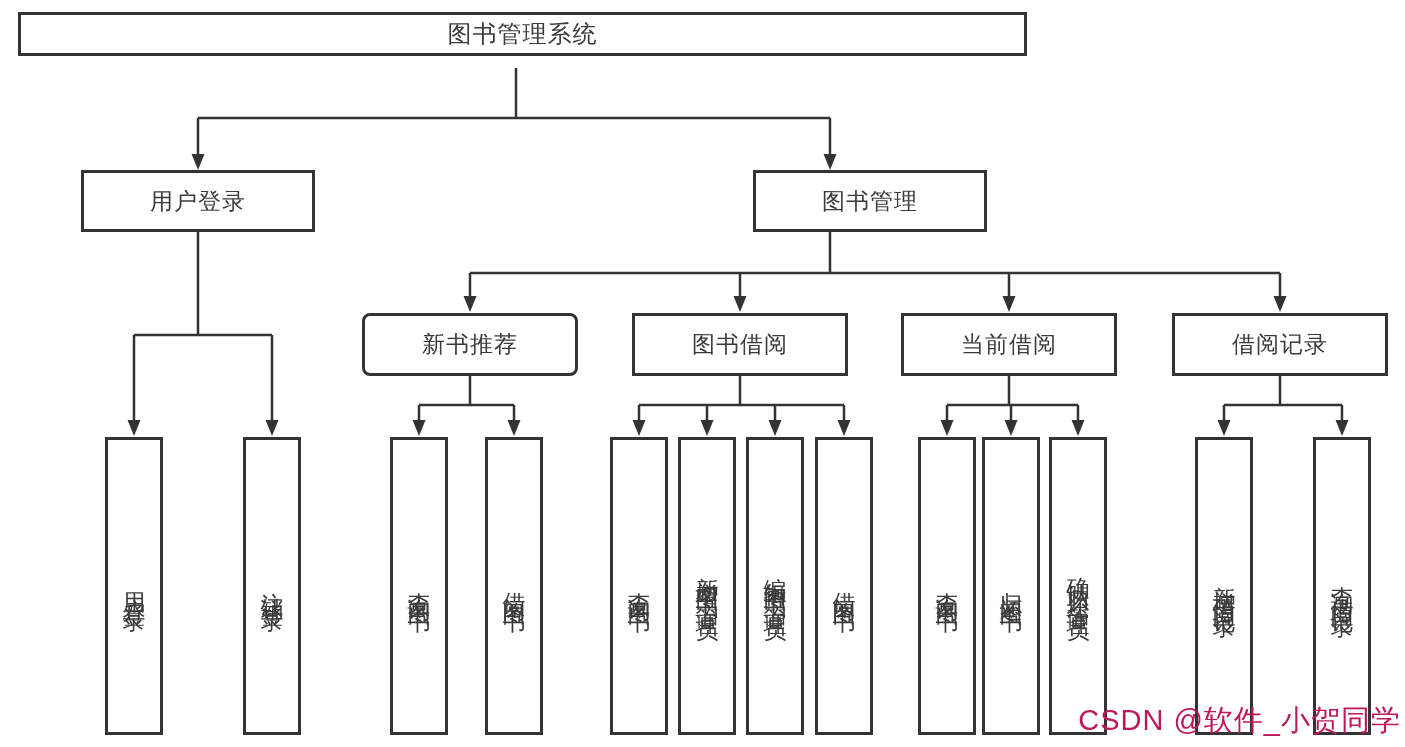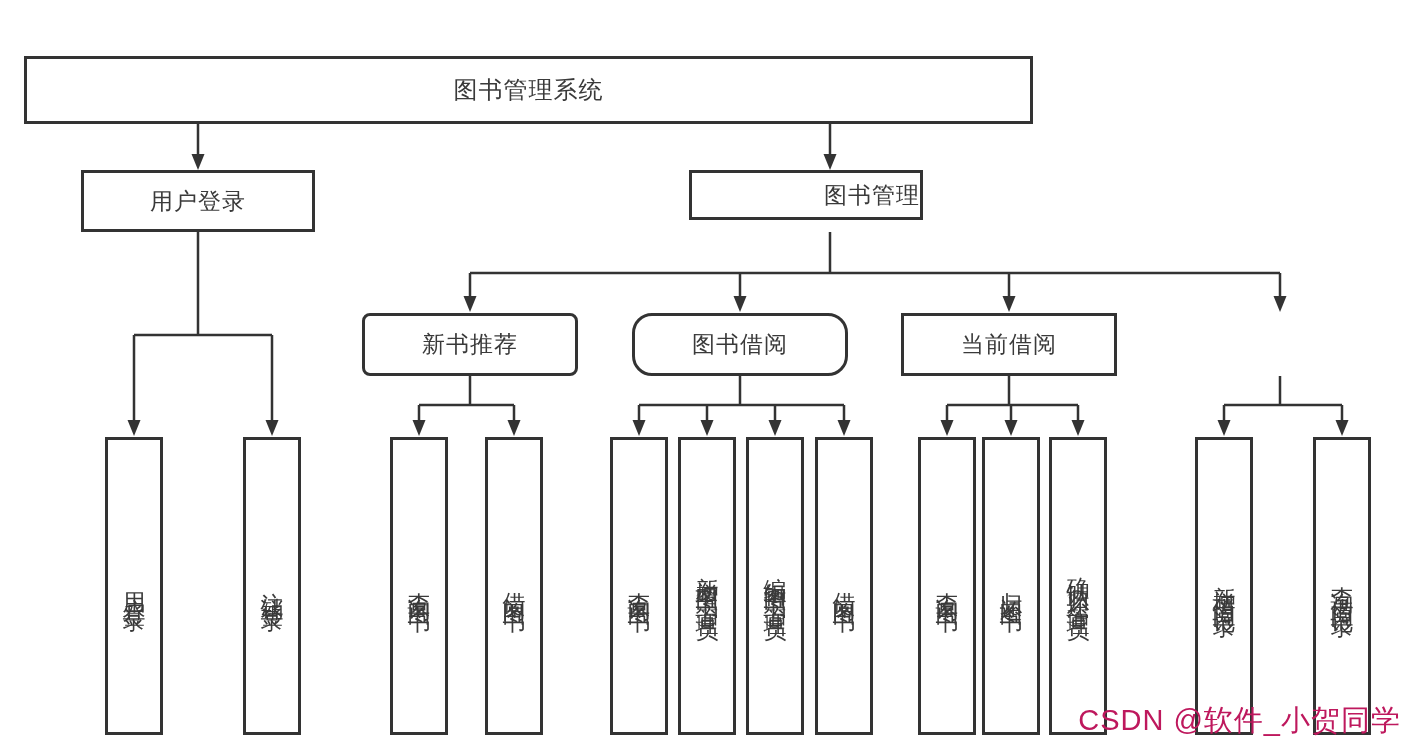--- a/index.html
+++ b/index.html
@@ -83,39 +83,42 @@
     <path d="M1009 376 V405 M947 405 H1078 M947 405 V424 M1011 405 V424 M1078 405 V424"></path>
     <polygon points="940.5,420 953.5,420 947,436"></polygon>
     <polygon points="1004.5,420 1017.5,420 1011,436"></polygon>
     <polygon points="1071.5,420 1084.5,420 1078,436"></polygon>
 
     <path d="M1280 376 V405 M1224 405 H1342 M1224 405 V424 M1342 405 V424"></path>
     <polygon points="1217.5,420 1230.5,420 1224,436"></polygon>
     <polygon points="1335.5,420 1348.5,420 1342,436"></polygon>
   </svg>
 
-  <div class="node l1" style="left:24px;top:12px;width:1009px;height:68px;margin-top:44px;">
+  <div class="node l1" style="left:18px;top:12px;width:1009px;height:44px;">
     <span class="htext">图书管理系统</span>
   </div>
 
   <div class="node l2" style="left:81px;top:170px;width:234px;height:62px;">
     <span class="htext">用户登录</span>
   </div>
-  <div class="node l2" style="left:689px;top:170px;width:234px;height:50px;justify-content:flex-end;">
+  <div class="node l2" style="left:753px;top:170px;width:234px;height:62px;">
     <span class="htext">图书管理</span>
   </div>
 
   <div class="node l3" style="left:362px;top:313px;width:216px;height:63px;border-radius:8px;">
     <span class="htext">新书推荐</span>
   </div>
-  <div class="node l3" style="left:632px;top:313px;width:216px;height:63px;border-radius:20px;">
+  <div class="node l3" style="left:632px;top:313px;width:216px;height:63px;">
     <span class="htext">图书借阅</span>
   </div>
   <div class="node l3" style="left:901px;top:313px;width:216px;height:63px;text-align:right;">
     <span class="htext">当前借阅</span>
+  </div>
+  <div class="node l3" style="left:1172px;top:313px;width:216px;height:63px;">
+    <span class="htext">借阅记录</span>
   </div>
 
   <div class="node leaf" style="left:105px;top:437px;width:58px;height:298px;">
     <span class="vtext">用户登录</span>
   </div>
   <div class="node leaf" style="left:243px;top:437px;width:58px;height:298px;">
     <span class="vtext">注销登录</span>
   </div>
 
   <div class="node leaf" style="left:390px;top:437px;width:58px;height:298px;">

